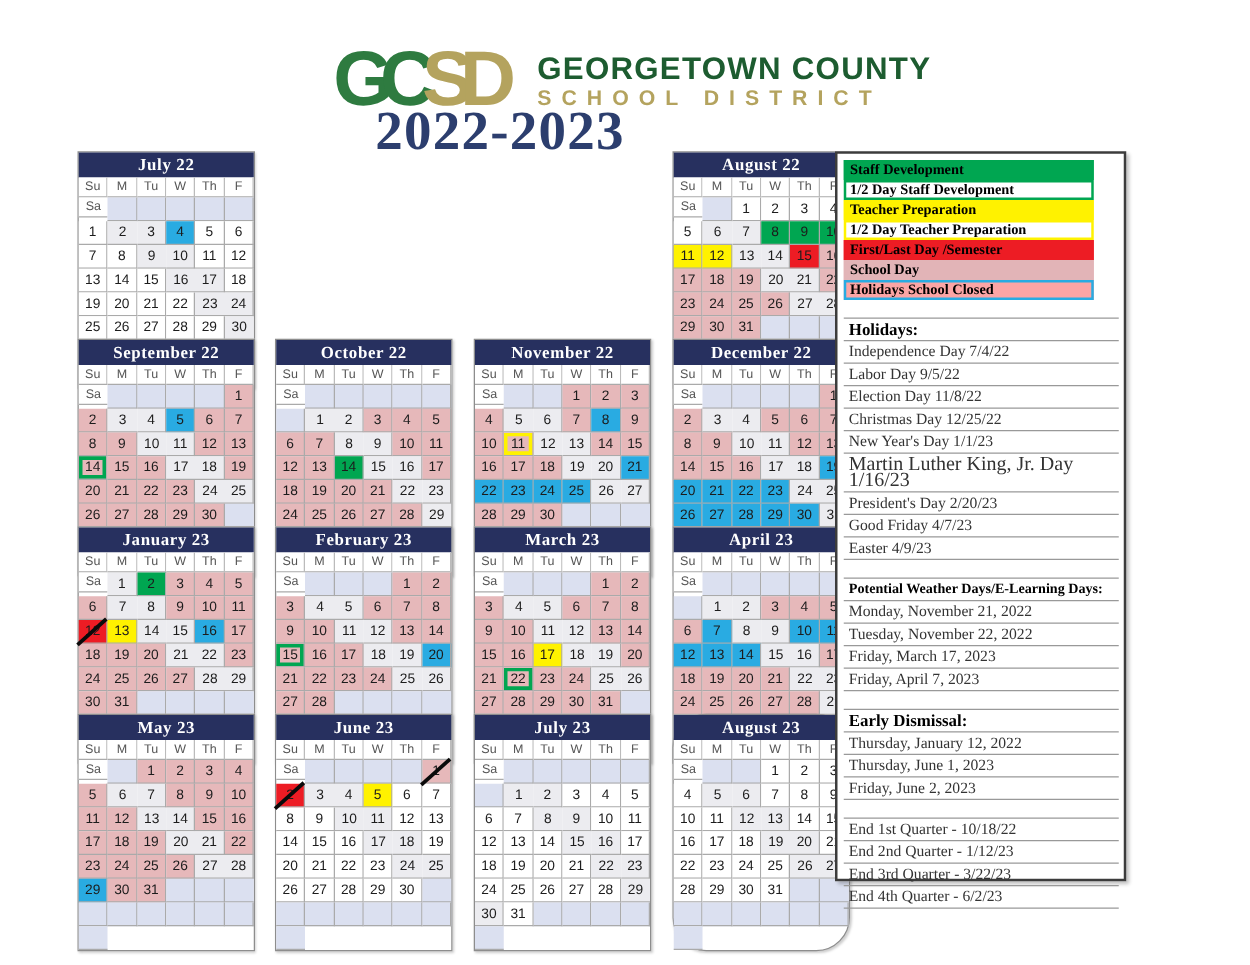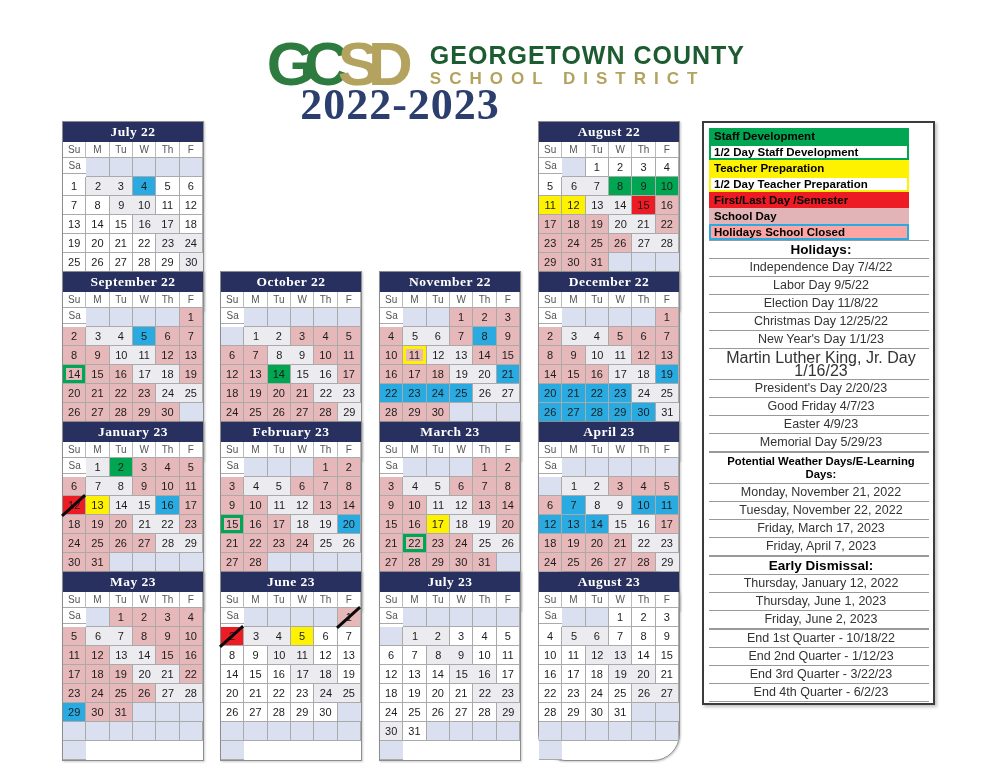--- a/index.html
+++ b/index.html
@@ -37,25 +37,25 @@
   .c-g{background:#00a651;}
   .c-y{background:#fff200;}
   .c-r{background:#ed1c24;}
   .c-h{background:#29abe2;}
   .c-gh{background:#e6b8ba;box-shadow:inset 0 0 0 3px #00a651;}
   .c-yh{background:#e6b8ba;box-shadow:inset 0 0 0 3px #fff200;}
   .c-sl::after{content:'';position:absolute;left:-22%;top:8px;width:140%;height:3px;background:#0a0a0a;
                transform:rotate(-42deg);transform-origin:center;z-index:2;}
 
   
-  .panel{position:absolute;left:702px;top:121px;width:233px;height:584px;border:2px solid #3c3c3c;
-         background:#fff;box-shadow:2px 2px 3px rgba(0,0,0,.25);box-sizing:border-box;padding:5px 4px 0 5px;}
+  .panel{position:absolute;left:668px;top:121px;width:233px;height:584px;border:2px solid #3c3c3c;
+         background:#fff;box-shadow:2px 2px 3px rgba(0,0,0,.25);box-sizing:border-box;padding:5px 4px 0 5px;font-family:Liberation Serif, serif;}
   .legend-item{width:200px;height:16px;line-height:12px;box-sizing:border-box;border:2px solid;
                font-size:11.5px;font-weight:bold;color:#000;padding-left:3px;}
-  .sec{text-align:center;}
+  .sec{margin-top:14px;}
   .panel-row{border-bottom:1px solid #999;font-size:12.5px;color:#333;padding:2px 0 2px 4px;line-height:13px;}
   .sec .panel-row:first-child{border-top:1px solid #999;}
   .sec-title{font-weight:bold;font-size:13.5px;color:#000;}
   .sec-title-small{font-weight:bold;font-size:11.3px;color:#000;}
   .row-small{font-size:16px;}
 </style>
 </head>
 <body>
 
 <div class="page">
@@ -843,21 +843,20 @@
           <div class="panel-row sec-title">Holidays:</div>
           <div class="panel-row">Independence Day 7/4/22</div>
           <div class="panel-row">Labor Day 9/5/22</div>
           <div class="panel-row">Election Day 11/8/22</div>
           <div class="panel-row">Christmas Day 12/25/22</div>
           <div class="panel-row">New Year's Day 1/1/23</div>
           <div class="panel-row row-small">Martin Luther King, Jr. Day 1/16/23</div>
           <div class="panel-row">President's Day 2/20/23</div>
           <div class="panel-row">Good Friday 4/7/23</div>
           <div class="panel-row">Easter 4/9/23</div>
-          <div class="panel-row">Memorial Day 5/29/23</div>
         </div>
         <div class="sec">
           <div class="panel-row sec-title-small">Potential Weather Days/E-Learning Days:</div>
           <div class="panel-row">Monday, November 21, 2022</div>
           <div class="panel-row">Tuesday, November 22, 2022</div>
           <div class="panel-row">Friday, March 17, 2023</div>
           <div class="panel-row">Friday, April 7, 2023</div>
         </div>
         <div class="sec">
           <div class="panel-row sec-title">Early Dismissal:</div>

